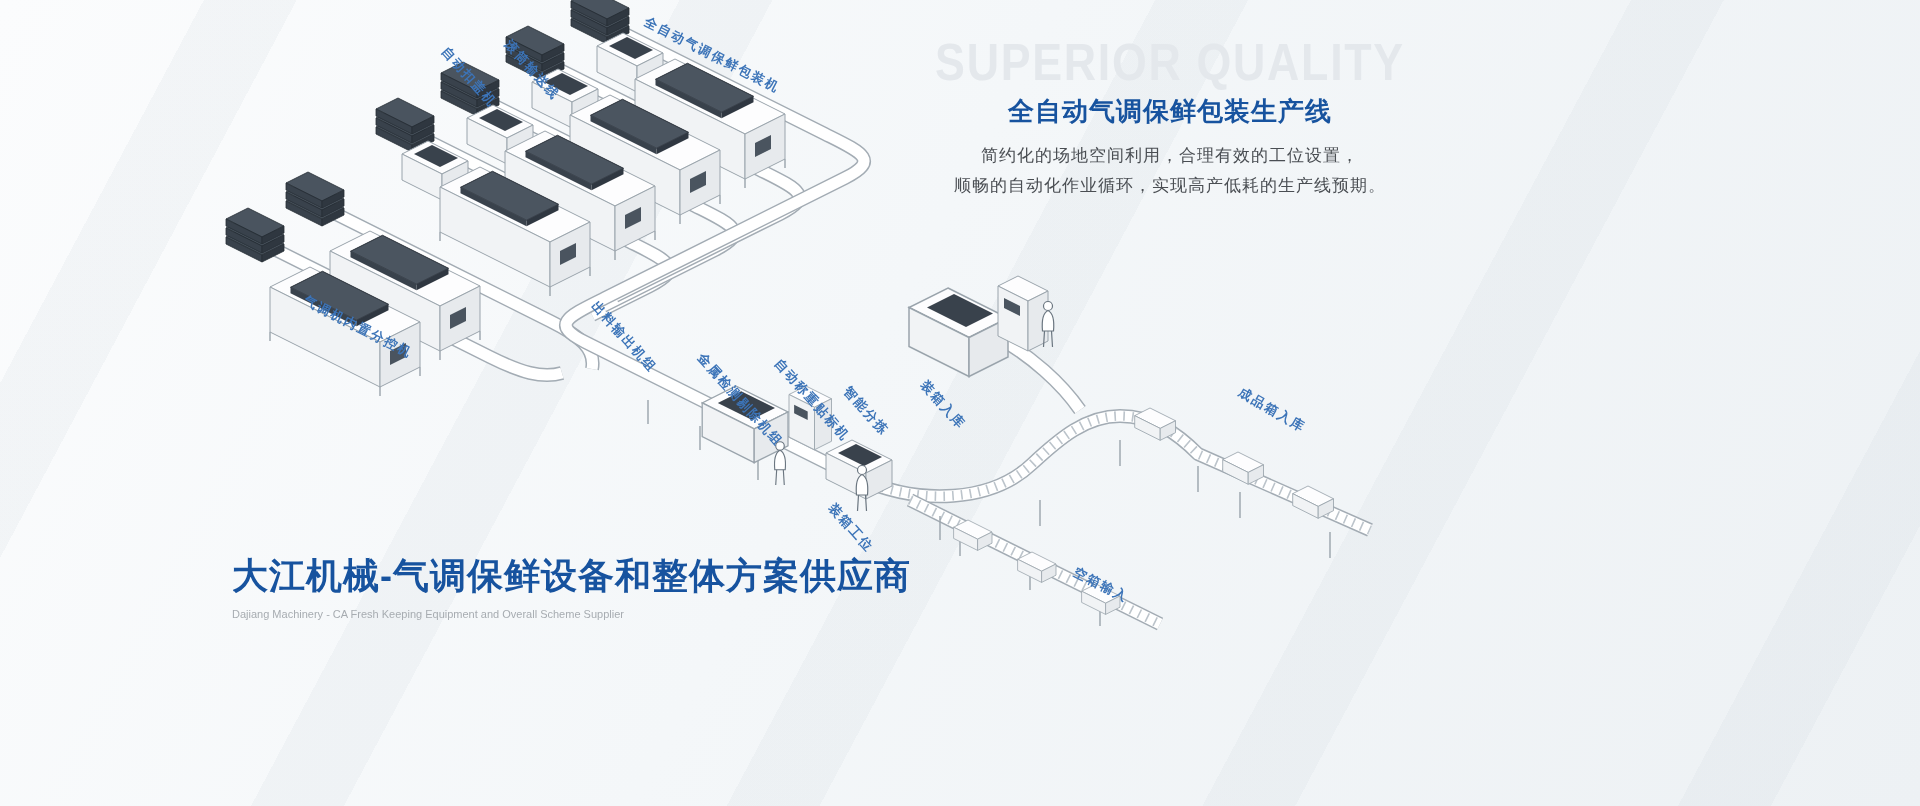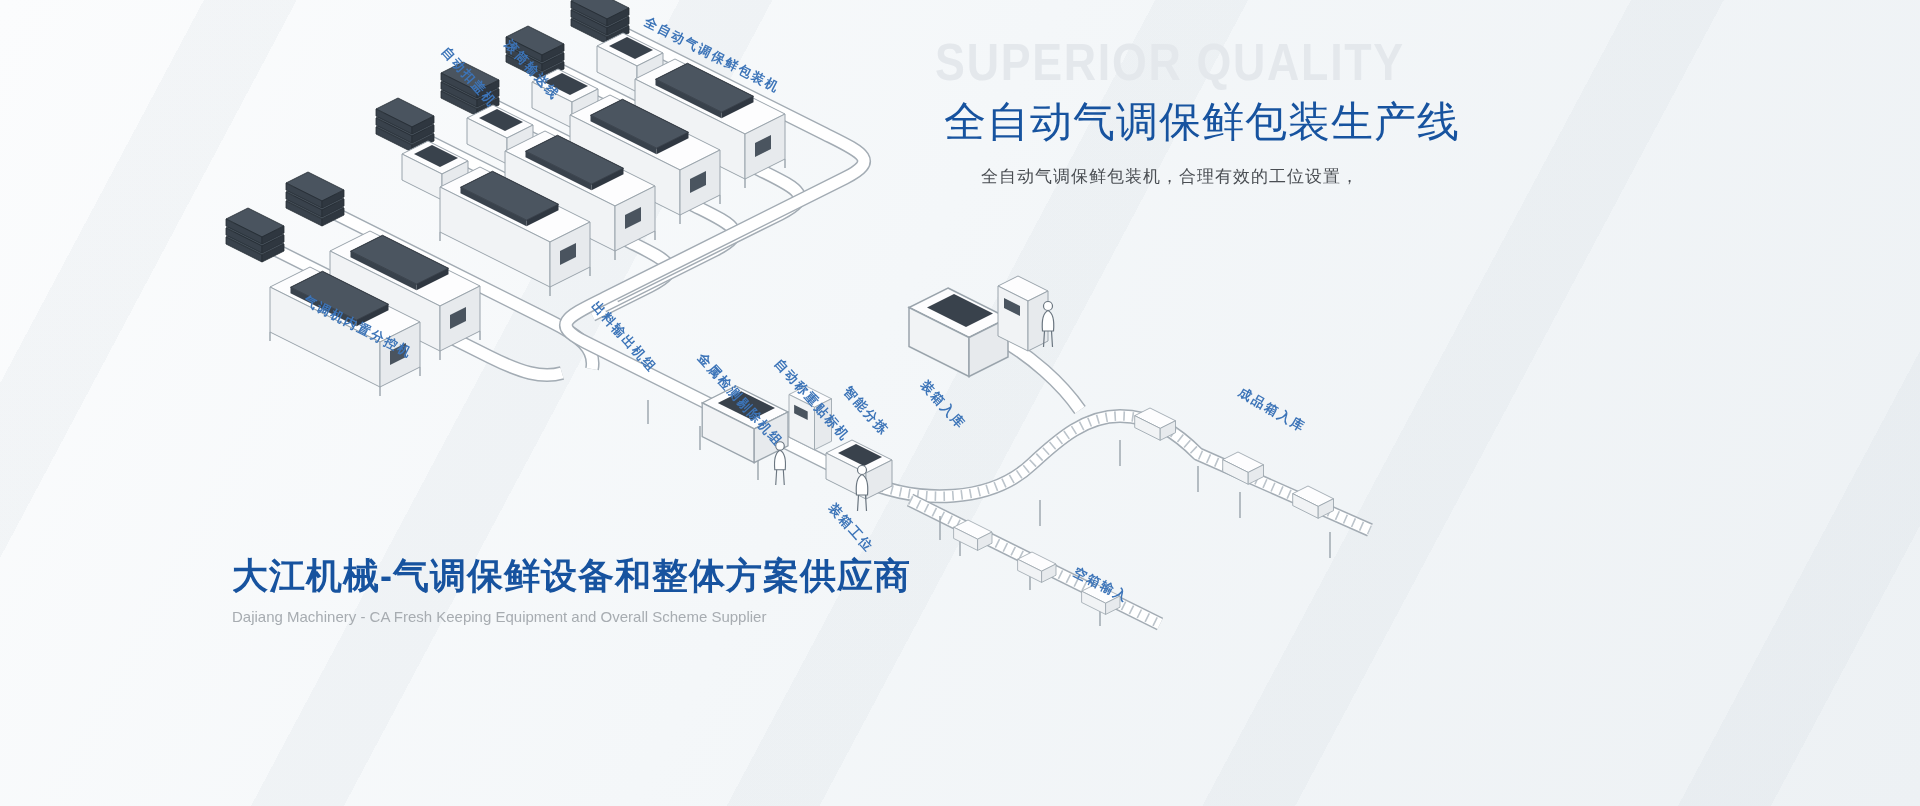--- a/index.html
+++ b/index.html
@@ -39,30 +39,30 @@
 
   
   .hero{position:absolute;left:880px;top:34px;width:580px;text-align:center;}
   .watermark{
     font-size:52px;font-weight:700;letter-spacing:2px;white-space:nowrap;
     color:var(--watermark-gray,#e4e8ec);
     transform:scaleX(.86);line-height:56px;
   }
   .hero-title{
     margin:4px 0 12px 0;
-    font-size:42px;font-weight:400;letter-spacing:1px;
-    color:var(--accent-blue,#17539f);white-space:nowrap;text-align:right;
+    font-size:26px;font-weight:700;letter-spacing:1px;
+    color:var(--accent-blue,#17539f);white-space:nowrap;
   }
   .hero-sub{margin:0;font-size:17px;line-height:30px;letter-spacing:1px;color:var(--subtitle-gray,#4a4e53);}
   .hero-sub span{display:block;}
 
   
   .branding{position:absolute;left:232px;top:552px;}
   .brand-cn{font-size:36px;font-weight:700;letter-spacing:1px;color:var(--accent-blue,#17539f);white-space:nowrap;}
-  .brand-en{margin-top:7px;font-size:15px;color:var(--muted-gray,#a7acb1);white-space:nowrap;}
+  .brand-en{margin-top:7px;font-size:11px;color:var(--muted-gray,#a7acb1);white-space:nowrap;}
 </style>
 </head>
 <body>
 
 <div class="stage">
 
   <div class="bg-streaks"></div>
 
   <svg class="illustration" viewBox="0 0 1920 806" width="1920" height="806" aria-hidden="true">
     <defs>
@@ -204,21 +204,22 @@
     <span class="dlabel" style="left:943px;top:405px;--r:48deg">装箱入库</span>
     <span class="dlabel" style="left:1272px;top:410px;--r:30deg">成品箱入库</span>
     <span class="dlabel" style="left:851px;top:528px;--r:48deg">装箱工位</span>
     <span class="dlabel" style="left:1101px;top:585px;--r:27deg">空箱输入</span>
   </div>
 
   <div class="hero">
     <div class="watermark">SUPERIOR QUALITY</div>
     <h1 class="hero-title">全自动气调保鲜包装生产线</h1>
     <p class="hero-sub">
-      <span>全自动气调保鲜包装机，合理有效的工位设置，</span>
+      <span>简约化的场地空间利用，合理有效的工位设置，</span>
+      <span>顺畅的自动化作业循环，实现高产低耗的生产线预期。</span>
     </p>
   </div>
 
   <div class="branding">
     <div class="brand-cn">大江机械-气调保鲜设备和整体方案供应商</div>
     <div class="brand-en">Dajiang Machinery - CA Fresh Keeping Equipment and Overall Scheme Supplier</div>
   </div>
 
 </div>
 

